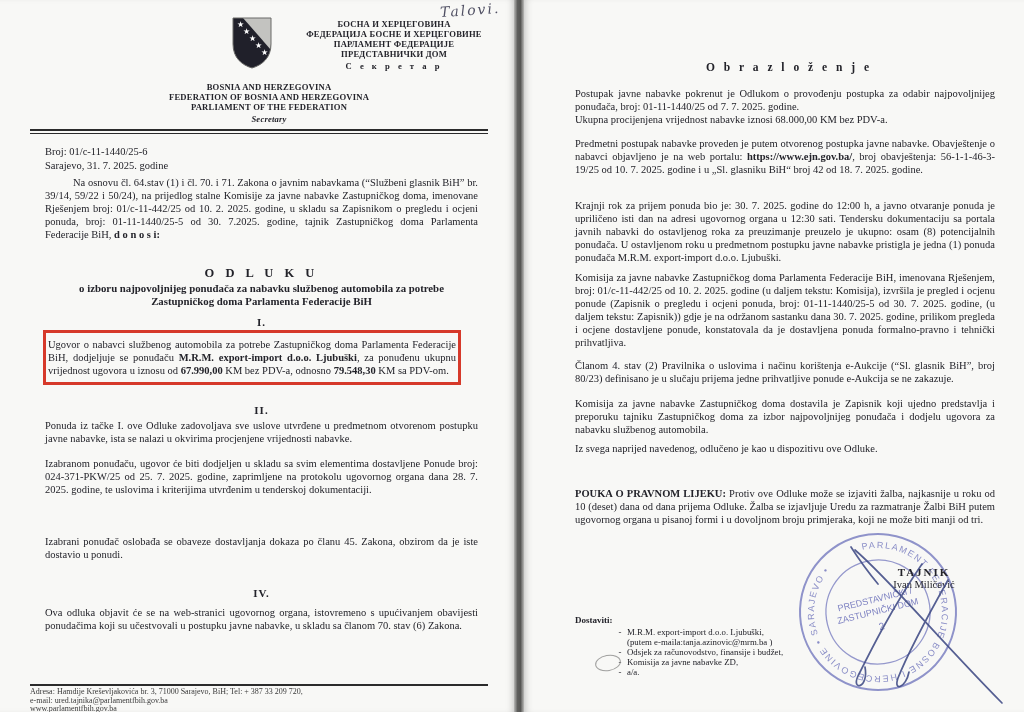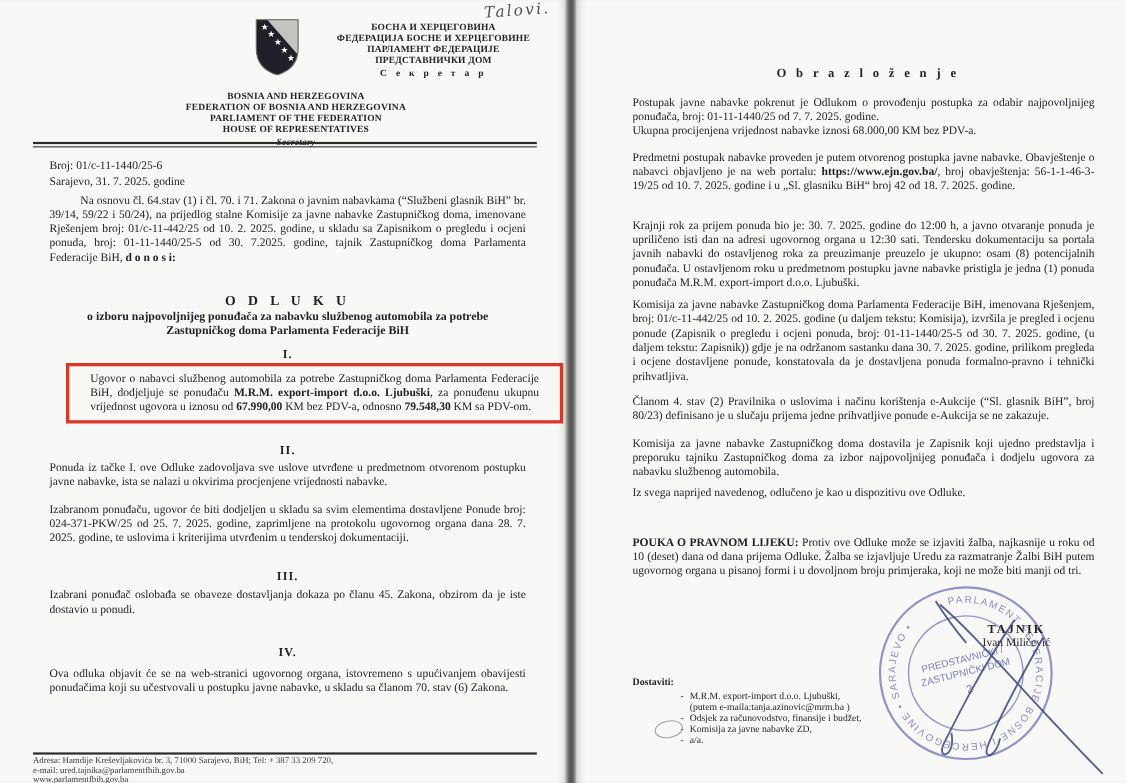--- a/index.html
+++ b/index.html
@@ -15,21 +15,21 @@
   .hdr-role{font-weight:bold;font-style:italic;font-size:8.6px;margin-top:2px;}
   .hdr-role-sp{font-weight:bold;font-size:8.6px;letter-spacing:3px;margin-top:2px;}
   .rule-double{border-top:2px solid #2b2b2b;border-bottom:1px solid #2b2b2b;height:2px;}
   .rule-single{border-top:2px solid #2b2b2b;height:0;}
   .meta{font-size:10.5px;line-height:13.5px;}
   .para{font-size:10.5px;line-height:13px;text-align:justify;}
   .para .b{font-weight:bold;}
   .sec-head{font-weight:bold;text-align:center;font-size:11px;letter-spacing:1px;}
   .title-main{font-weight:bold;text-align:center;font-size:12.5px;letter-spacing:4px;}
   .title-sub{font-weight:bold;text-align:center;font-size:10.8px;line-height:13px;}
-  .red-box{border:3px solid #d6392a;padding:5px 19px;background:rgba(255,255,255,.0);margin-left:17px;}
+  .red-box{border:3px solid #d6392a;padding:5px 2px;background:rgba(255,255,255,.0);}
   .footer-line{font-size:8px;line-height:8.5px;color:#3a3a3a;}
   .handwriting{font-family:"DejaVu Serif",serif;font-style:italic;font-size:14px;color:#33334a;
     letter-spacing:2px;transform:rotate(-4deg);opacity:.85;}
   .obraz-title{font-weight:bold;text-align:center;font-size:11.5px;letter-spacing:3px;}
   .legal .b{font-weight:bold;}
   .sig-title{font-weight:bold;font-size:11px;letter-spacing:2px;text-align:center;}
   .sig-name{font-size:10.5px;text-align:center;margin-top:1px;}
   .dist-label{font-weight:bold;font-size:9px;}
   .dist-item{font-size:8.8px;line-height:10px;display:flex;}
   .dist-bullet{width:14px;text-align:center;flex:none;}
@@ -72,21 +72,20 @@
       <div>ФЕДЕРАЦИЈА БОСНЕ И ХЕРЦЕГОВИНЕ</div>
       <div>ПАРЛАМЕНТ ФЕДЕРАЦИЈЕ</div>
       <div>ПРЕДСТАВНИЧКИ ДОМ</div>
       <div class="hdr-role-sp">С е к р е т а р</div>
     </div>
 
     <div class="abs hdr-block" style="left:119px;top:82px;width:300px;">
       <div>BOSNIA AND HERZEGOVINA</div>
       <div>FEDERATION OF BOSNIA AND HERZEGOVINA</div>
       <div>PARLIAMENT OF THE FEDERATION</div>
-      <div>HOUSE OF REPRESENTATIVES</div>
       <div class="hdr-role">Secretary</div>
     </div>
 
     <div class="abs rule-double" style="left:30px;top:129px;width:458px;"></div>
 
     <div class="abs meta" style="left:45px;top:145px;">Broj: 01/c-11-1440/25-6</div>
     <div class="abs meta" style="left:45px;top:159px;">Sarajevo, 31. 7. 2025. godine</div>
 
     <p class="abs para" style="left:45px;top:176px;width:433px;text-indent:28px;margin:0;">
       <span>Na osnovu čl. 64.stav (1) i čl. 70. i 71. Zakona o javnim nabavkama (“Službeni glasnik BiH” br. 39/14, 59/22 i 50/24),  na prijedlog stalne Komisije  za javne nabavke Zastupničkog doma, imenovane Rješenjem broj: 01/c-11-442/25 od 10. 2. 2025. godine,   u skladu sa Zapisnikom o pregledu i ocjeni ponuda, broj: 01-11-1440/25-5 od 30. 7.2025. godine, tajnik Zastupničkog doma Parlamenta Federacije BiH, </span><span class="b">d o n o s i:</span>
@@ -99,21 +98,20 @@
     <div class="abs red-box" style="left:43px;top:330px;width:408px;">
       <p class="para" style="margin:0;">
         <span>Ugovor o nabavci službenog automobila za potrebe Zastupničkog doma Parlamenta Federacije BiH, dodjeljuje se ponuđaču </span><span class="b">M.R.M. export-import d.o.o. Ljubuški</span><span>, za ponuđenu ukupnu vrijednost ugovora u iznosu od </span><span class="b">67.990,00</span><span> KM bez PDV-a, odnosno </span><span class="b">79.548,30</span><span> KM sa PDV-om.</span>
       </p>
     </div>
 
     <div class="abs sec-head" style="left:45px;top:404px;width:433px;">II.</div>
     <p class="abs para" style="left:45px;top:419px;width:433px;margin:0;">Ponuda iz tačke I. ove Odluke zadovoljava sve uslove utvrđene u predmetnom otvorenom postupku javne nabavke, ista se nalazi u okvirima procjenjene vrijednosti nabavke.</p>
     <p class="abs para" style="left:45px;top:457px;width:433px;margin:0;">Izabranom ponuđaču, ugovor će biti dodjeljen u skladu sa svim elementima dostavljene Ponude broj: 024-371-PKW/25 od 25. 7. 2025. godine, zaprimljene na protokolu ugovornog organa dana 28. 7. 2025. godine, te uslovima i kriterijima utvrđenim u tenderskoj dokumentaciji.</p>
 
-    <div class="abs sec-head" style="left:45px;top:518px;width:433px;">III.</div>
     <p class="abs para" style="left:45px;top:535px;width:433px;margin:0;">Izabrani ponuđač oslobađa se obaveze dostavljanja  dokaza po članu 45. Zakona, obzirom da je iste dostavio u ponudi.</p>
 
     <div class="abs sec-head" style="left:45px;top:587px;width:433px;">IV.</div>
     <p class="abs para" style="left:45px;top:606px;width:433px;margin:0;">Ova odluka objavit će se na web-stranici ugovornog organa, istovremeno s upućivanjem obavijesti ponudačima koji su učestvovali u postupku javne nabavke, u skladu sa članom 70. stav (6) Zakona.</p>
 
     <div class="abs rule-single" style="left:30px;top:684px;width:458px;"></div>
     <div class="abs footer-line" style="left:30px;top:688px;width:458px;">Adresa: Hamdije Kreševljakovića br. 3, 71000 Sarajevo, BiH; Tel: + 387 33 209 720,</div>
     <div class="abs footer-line" style="left:30px;top:697px;width:458px;">e-mail: ured.tajnika@parlamentfbih.gov.ba</div>
     <div class="abs footer-line" style="left:30px;top:705px;width:458px;">www.parlamentfbih.gov.ba</div>
   </div>

